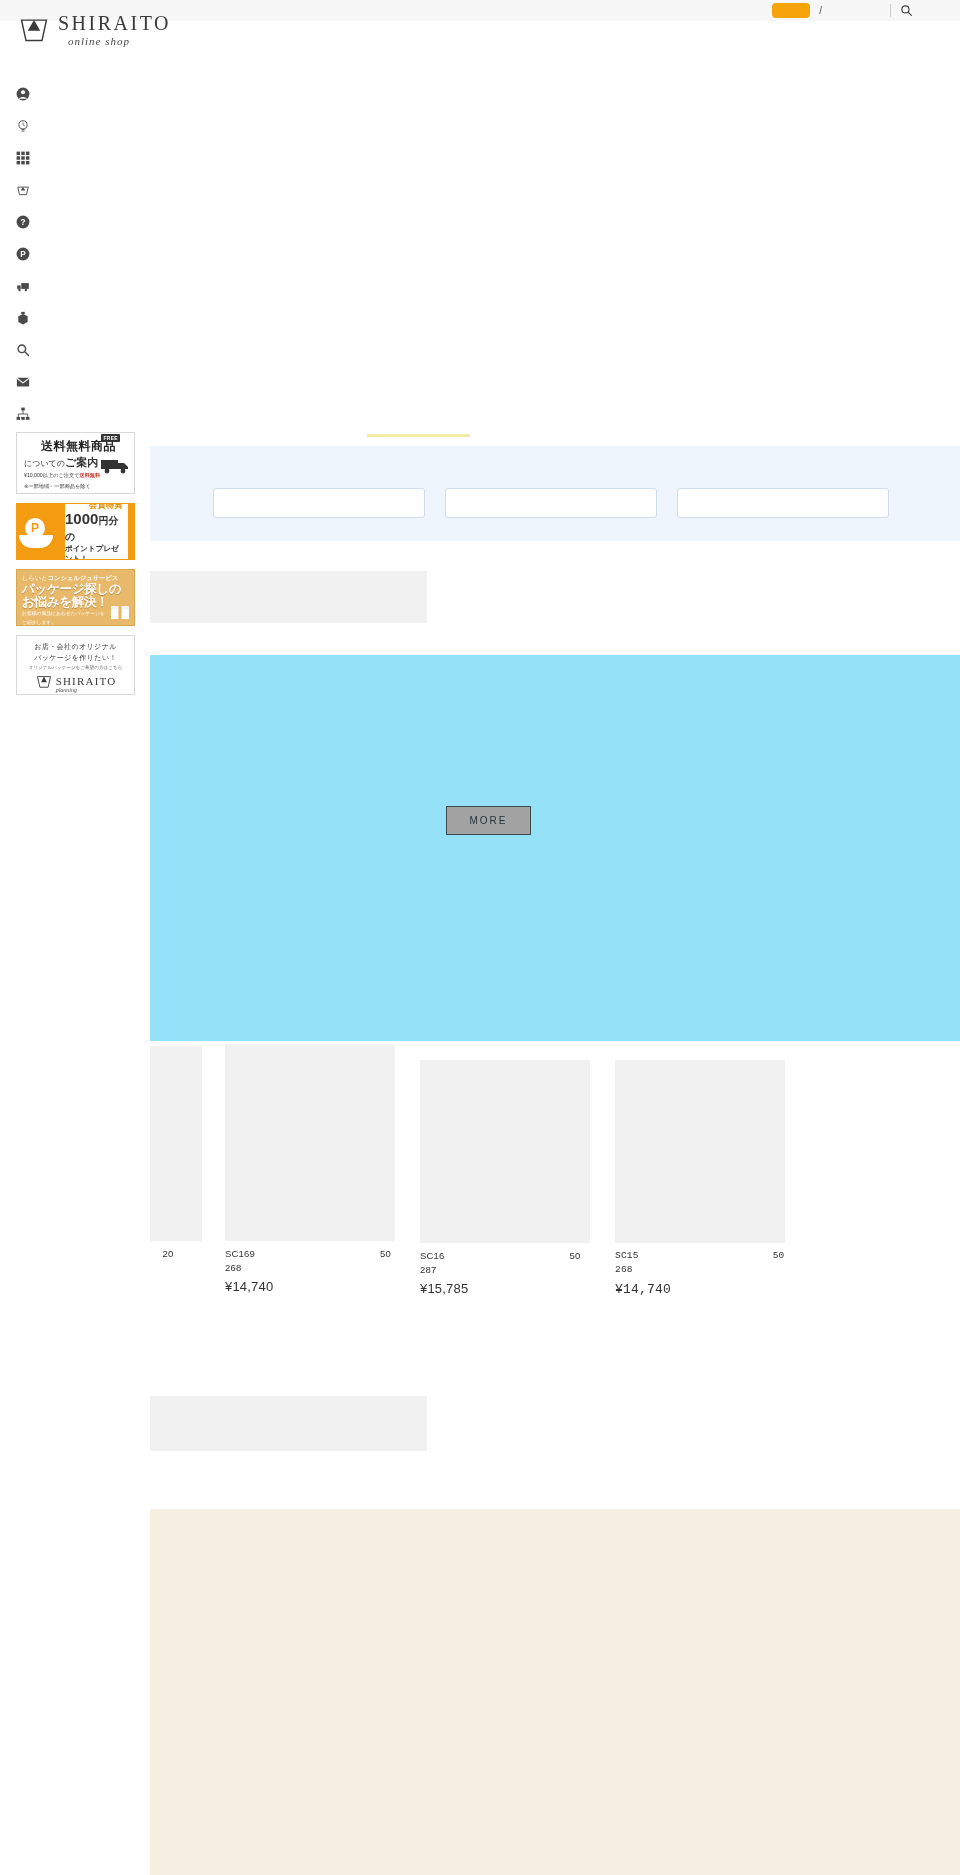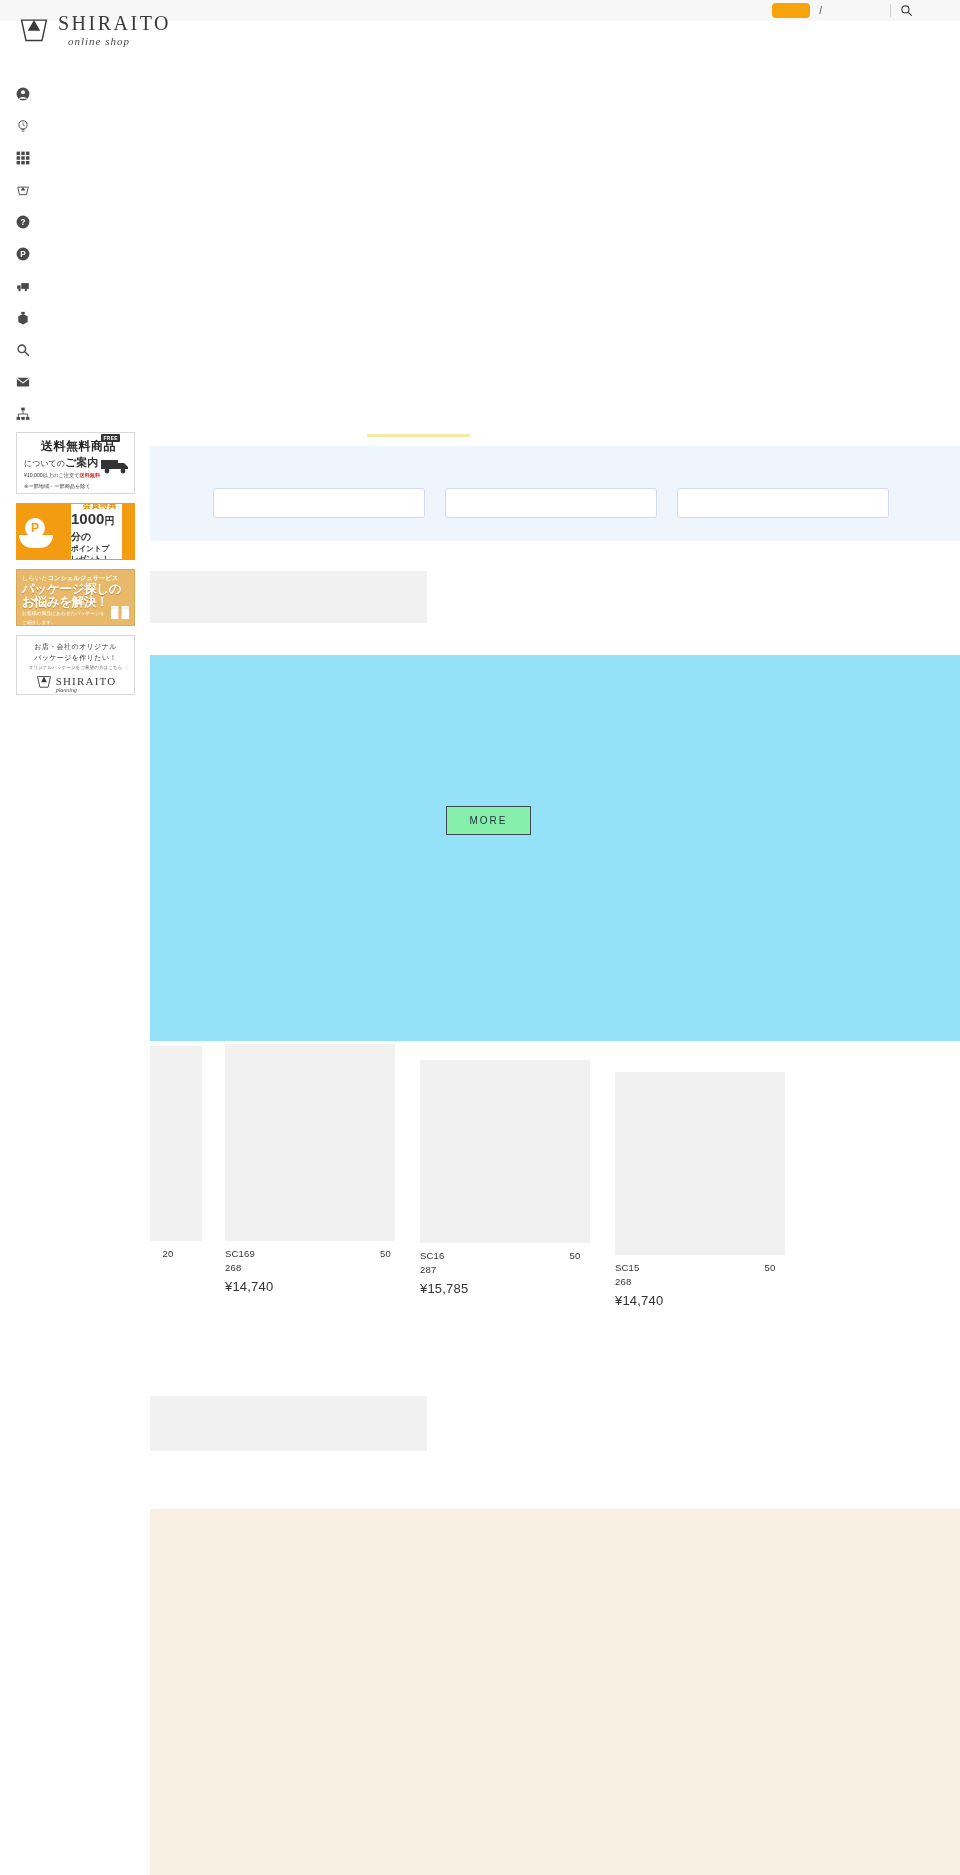--- a/index.html
+++ b/index.html
@@ -95,21 +95,21 @@
   .pt-coin {
     position: absolute; left: 8px; top: 14px; width: 20px; height: 20px;
     border-radius: 50%; background: #fff; color: #f39c12;
     font-size: 12px; font-weight: bold; text-align: center; line-height: 20px;
   }
   .pt-hand {
     position: absolute; left: 2px; top: 31px; width: 34px; height: 13px;
     background: #fff; border-radius: 0 0 16px 16px;
   }
   .pt-right {
-    flex: 1; background: #fff; height: 100%; margin: 12px;
+    flex: 1; background: #fff; height: 100%; margin: 6px;
     display: flex; flex-direction: column; justify-content: center;
     align-items: flex-end; padding-right: 5px;
   }
   .pt-t1 { font-size: 8px; color: #e08b00; font-weight: bold; letter-spacing: .5px; }
   .pt-t2 { font-size: 15px; color: #333; font-weight: bold; line-height: 1.1; }
   .pt-t2 small { font-size: 10px; }
   .pt-t3 { font-size: 7.5px; color: #333; font-weight: bold; }
 
   .bnr-conc {
     height: 57px; background: #e8b96a; border-color: #d9a74f;
@@ -184,21 +184,21 @@
   .hero-t1 {
     position: absolute; left: 298px; top: 88px;
     font-size: 11px; color: #2b3b40; letter-spacing: .6px;
   }
   .hero-t2 {
     position: absolute; left: 298px; top: 112px;
     font-size: 11px; color: #2b3b40; letter-spacing: .6px;
   }
   .hero-more {
     position: absolute; left: 296px; top: 151px;
-    width: 85px; height: 29px; background: #86efac;
+    width: 85px; height: 29px; background: #a3a3a3;
     border: 1px solid #3c4a4f; color: #24343a;
     font-size: 10px; letter-spacing: 2px; cursor: pointer;
     font-family: "Liberation Sans", sans-serif;
   }
 
   
   .products { position: absolute; top: 1046px; left: 0; width: 810px; }
   .pcard { position: absolute; cursor: pointer; }
   .pthumb { background: #f1f1f1; }
   .pname {
@@ -484,21 +484,21 @@
         <div class="pname">SC169 　　　　　　　　 　　　　 50　　 　　　268</div>
         <div class="pprice">¥14,740　　</div>
       </article>
 
       <article class="pcard" style="left:270px; top:14px; width:204px;">
         <div class="pthumb" style="width:170px;height:183px;"></div>
         <div class="pname">SC16 　　　　　　　　 　　　　 50　　 　　　287</div>
         <div class="pprice">¥15,785　　</div>
       </article>
 
-      <article class="pcard" style="left:465px; top:26px; width:198px;">
+      <article class="pcard" style="left:465px; top:14px; width:198px;font-family:Liberation Mono, monospace;">
         <div class="pthumb" style="width:170px;height:183px;"></div>
         <div class="pname">SC15 　　　　　　　　 　　　　 50　　 　　　268</div>
         <div class="pprice">¥14,740　　</div>
       </article>
 
     </section>
 
     <div class="gray-block-2"></div>
     <div class="cream-block"></div>
   </div>

